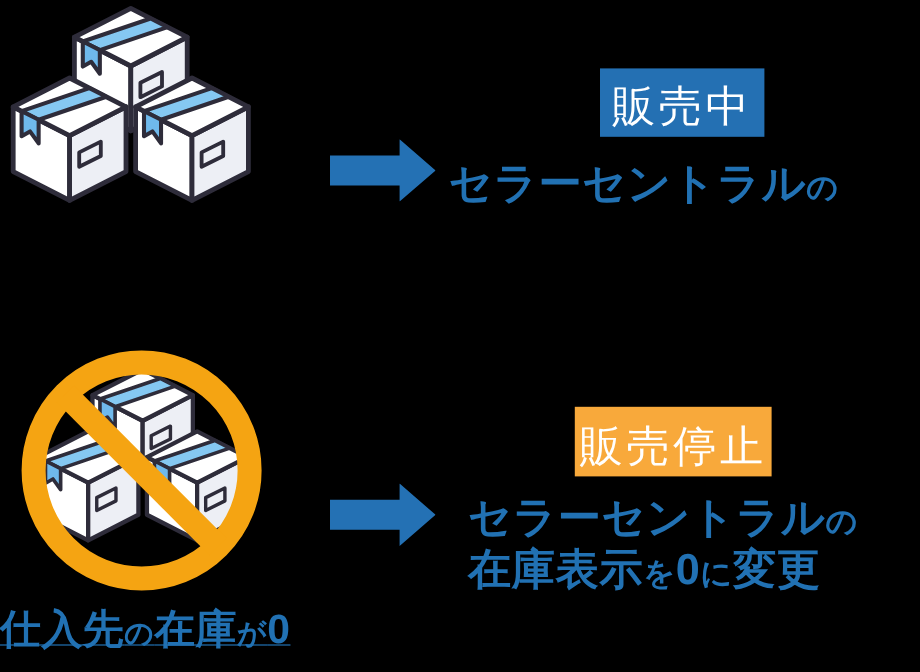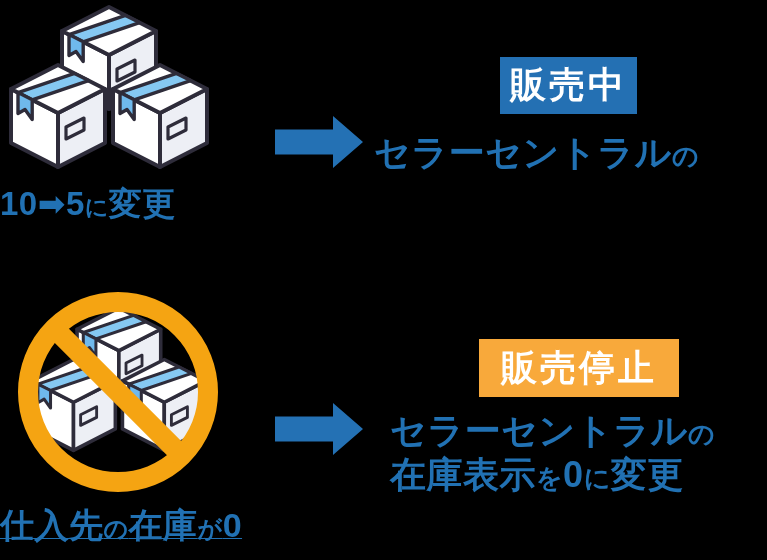--- a/index.html
+++ b/index.html
@@ -20,26 +20,26 @@
   .cap { line-height:1.18; letter-spacing:0.5px; }
   .cap1  { --big:30px; --small:21px; left:0;   top:185px; width:224px; }
   .cap1 .line2 { --big:33px; --small:23px; }
   .cap2  { --big:34px; --small:24px; left:0;   top:505px; width:248px;text-decoration:underline; }
 
   .desc { line-height:1.22; letter-spacing:0.5px; }
   .desc1 { --big:36px; --small:26px; left:374px; top:131px; width:393px; }
   .desc2 { --big:36px; --small:26px; left:390px; top:409px; width:366px; }
 
   .badge {
-    display:flex; align-items:center; justify-content:center;
-    color:#FFFFFF; font-weight:700; letter-spacing:3px;
+    display:flex; align-items:flex-end; justify-content:center;
+    color:#FFFFFF; font-weight:400; letter-spacing:3px;
     font-size:36px;
   }
   .badge-blue   { left:500px; top:57px;  width:137px; height:57px; background:#2470B3; }
-  .badge-orange { left:479px; top:339px; width:200px; height:58px; background:#F8A93B; }
+  .badge-orange { left:479px; top:339px; width:164px; height:58px; background:#F8A93B; }
 
   svg { display:block; }
 </style>
 </head>
 <body>
 
 <svg width="0" height="0" style="position:absolute">
   <defs>
     <g id="iso-box" stroke="#2E2C3A" stroke-width="4" stroke-linejoin="round" stroke-linecap="round">
       <polygon points="3,26 50,50 50,104 3,80" fill="#FFFFFF"></polygon>
@@ -60,21 +60,20 @@
 
 <div class="abs" style="left:2px; top:2px;">
   <svg width="212" height="172" viewBox="0 0 212 172">
     <g transform="translate(2,2)">
         <use href="#box-trio"></use>
       </g>
   </svg>
 </div>
 
 <div class="abs blue-text cap cap1">
-  <div class="line2"><span class="seg-big">10</span><span class="seg-big">➡</span><span class="seg-big">5</span><span class="seg-small">に</span><span class="seg-big">変更</span></div>
 </div>
 
 <div class="abs" style="left:275px; top:116px;">
   <svg width="88" height="52" viewBox="0 0 88 52">
       <use href="#big-arrow"></use>
     </svg>
 </div>
 
 <div class="abs badge badge-blue">
   <span>販売中</span>

